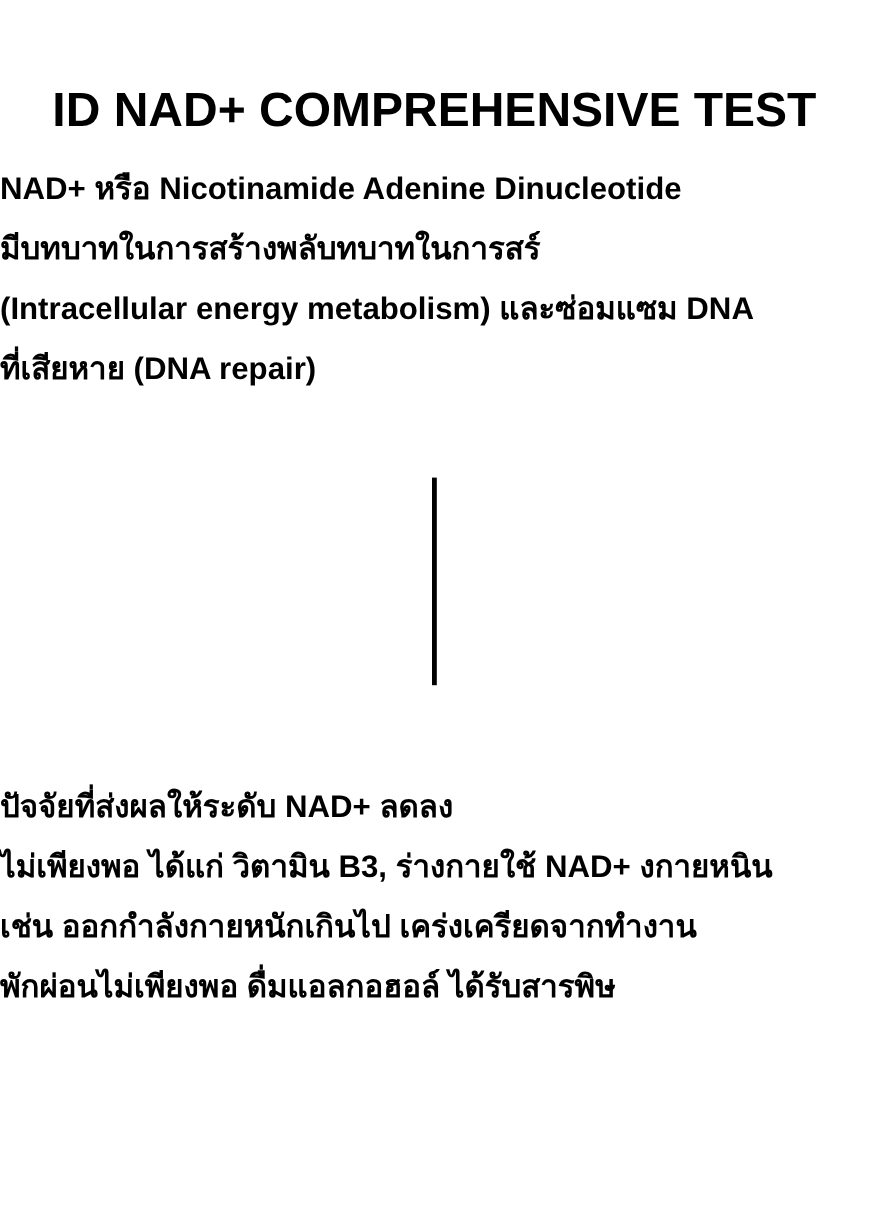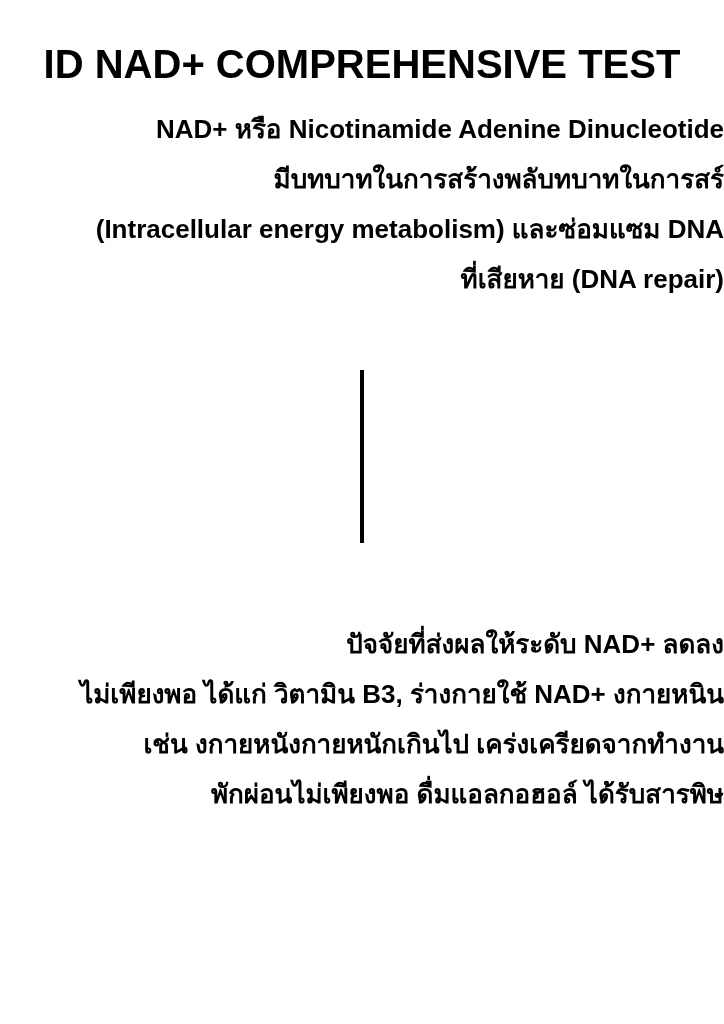--- a/index.html
+++ b/index.html
@@ -11,31 +11,31 @@
     position: relative;
     width: 724px;
     height: 1024px;
     background: #ffffff;
     color: #000000;
     font-family: "Liberation Sans", "DejaVu Sans", sans-serif;
     overflow: hidden;
   }
   .title {
     margin: 0;
-    padding-top: 40px;
+    padding-top: 68px;
     text-align: center;
     font-size: 40px;
     line-height: 48px;
     font-weight: 700;
     letter-spacing: 0px;
     color: #000000;
   }
   .para {
     margin: 0;
-    text-align: right;
+    text-align: left;
     font-size: 26px;
     font-weight: 600;
     line-height: 50px;
     color: #000000;
   }
   .intro {
     margin-top: 16px;
   }
   .para .line {
     white-space: nowrap;
@@ -62,17 +62,17 @@
     <div class="line">มีบทบาทในการสร้างพลับทบาทในการสร์</div>
     <div class="line">(Intracellular energy metabolism) และซ่อมแซม DNA</div>
     <div class="line">ที่เสียหาย (DNA repair)</div>
   </section>
 
   <div class="divider"></div>
 
   <section class="para factors">
     <div class="line">ปัจจัยที่ส่งผลให้ระดับ NAD+ ลดลง</div>
     <div class="line">ไม่เพียงพอ ได้แก่ วิตามิน B3, ร่างกายใช้ NAD+ งกายหนิน</div>
-    <div class="line">เช่น งกายหนังกายหนักเกินไป เคร่งเครียดจากทำงาน</div>
+    <div class="line">เช่น ออกกำลังกายหนักเกินไป เคร่งเครียดจากทำงาน</div>
     <div class="line">พักผ่อนไม่เพียงพอ ดื่มแอลกอฮอล์ ได้รับสารพิษ</div>
   </section>
 
 </div>
 
 </body></html>

